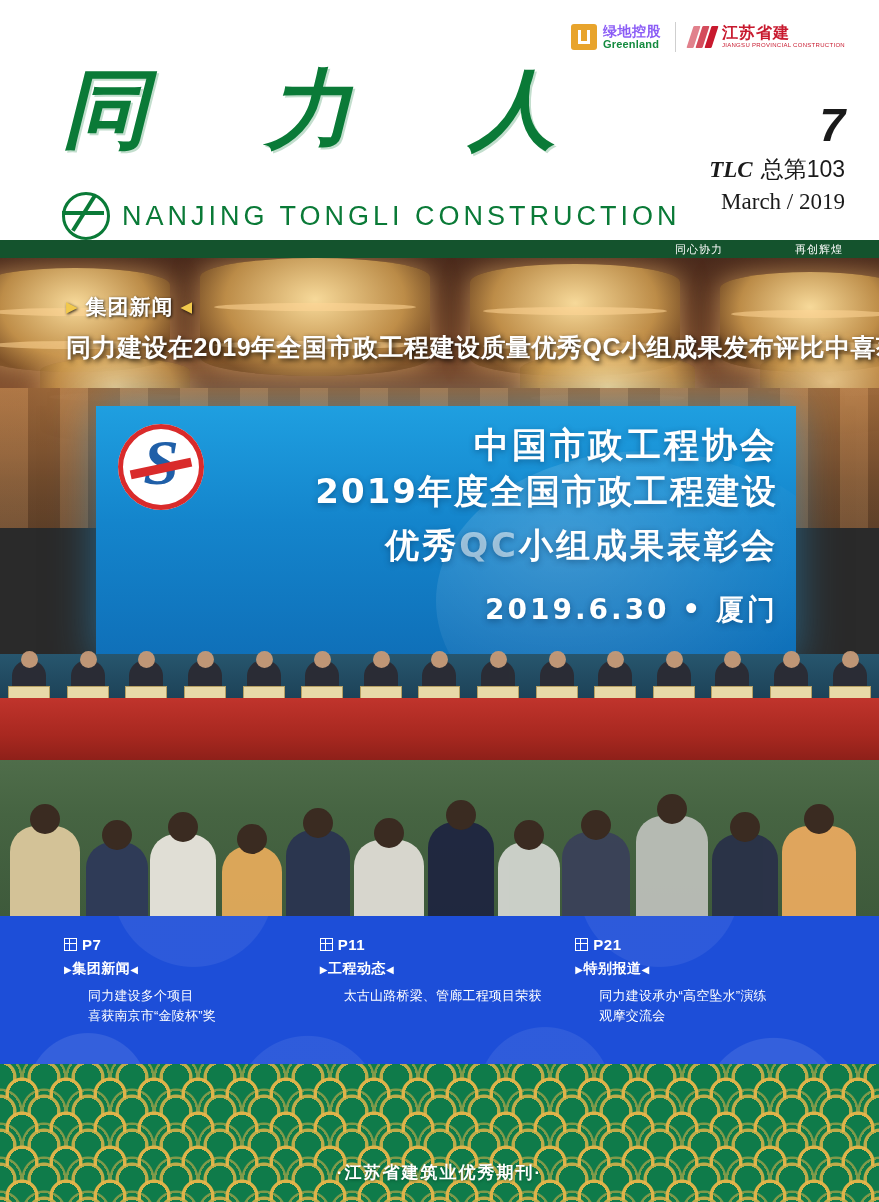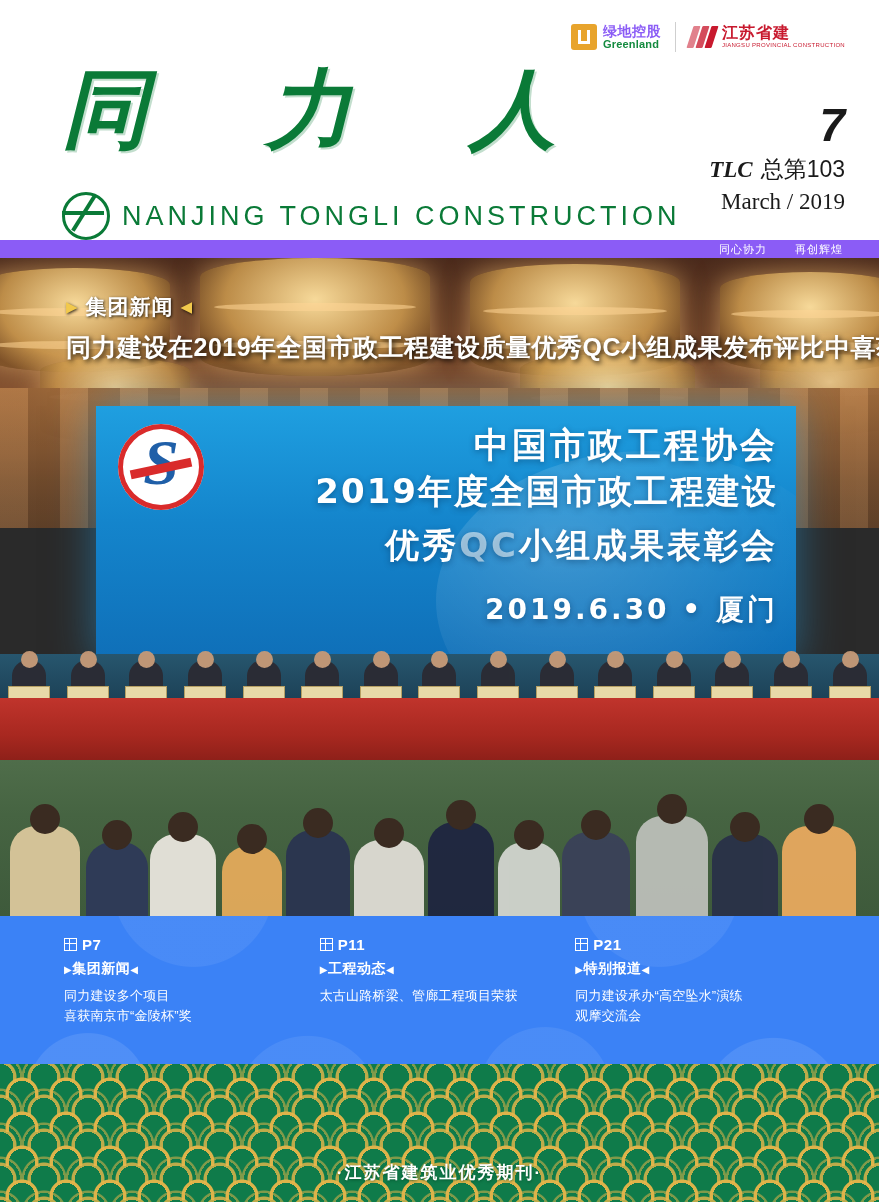--- a/index.html
+++ b/index.html
@@ -187,27 +187,27 @@
     font-size: 23px;
     font-family: "Liberation Serif", serif;
   }
 
   
   .slogan-strip {
     position: absolute;
     left: 0; top: 240px;
     width: 879px;
     height: 18px;
-    background: #8b5cf6;
+    background: #14532d;
     color: #ffffff;
     font-size: 11px;
     display: flex;
     justify-content: flex-end;
     align-items: center;
-    gap: 28px;
+    gap: 72px;
     padding-right: 36px;
     box-sizing: border-box;
     letter-spacing: 1px;
   }
 
   
   .hero {
     position: absolute;
     left: 0; top: 258px;
     width: 879px;
@@ -427,21 +427,21 @@
     border-radius: 50%;
     background: #3a2a20;
   }
 
   
   .contents {
     position: absolute;
     left: 0; top: 916px;
     width: 879px;
     height: 148px;
-    background: #3b82f6;
+    background: #1d4ed8;
     overflow: hidden;
   }
   .contents:before {
     content: "";
     position: absolute;
     inset: 0;
     background:
       radial-gradient(circle at 10% 120%, rgba(255,255,255,0.10) 0 60px, transparent 61px),
       radial-gradient(circle at 35% 130%, rgba(255,255,255,0.08) 0 72px, transparent 73px),
       radial-gradient(circle at 62% 120%, rgba(255,255,255,0.08) 0 66px, transparent 67px),
@@ -492,20 +492,21 @@
     font-size: 14px;
     font-weight: bold;
     margin-bottom: 8px;
     letter-spacing: 0.5px;
   }
   .toc-cat .tri { color: #ffffff; font-size: 10px; }
   .toc-line {
     font-size: 13px;
     line-height: 1.55;
     letter-spacing: 0.2px;
+    margin-left: 24px;
   }
 
   
   .footer {
     position: absolute;
     left: 0; top: 1064px;
     width: 879px;
     height: 138px;
     background: #0f7b4a;
     overflow: hidden;

